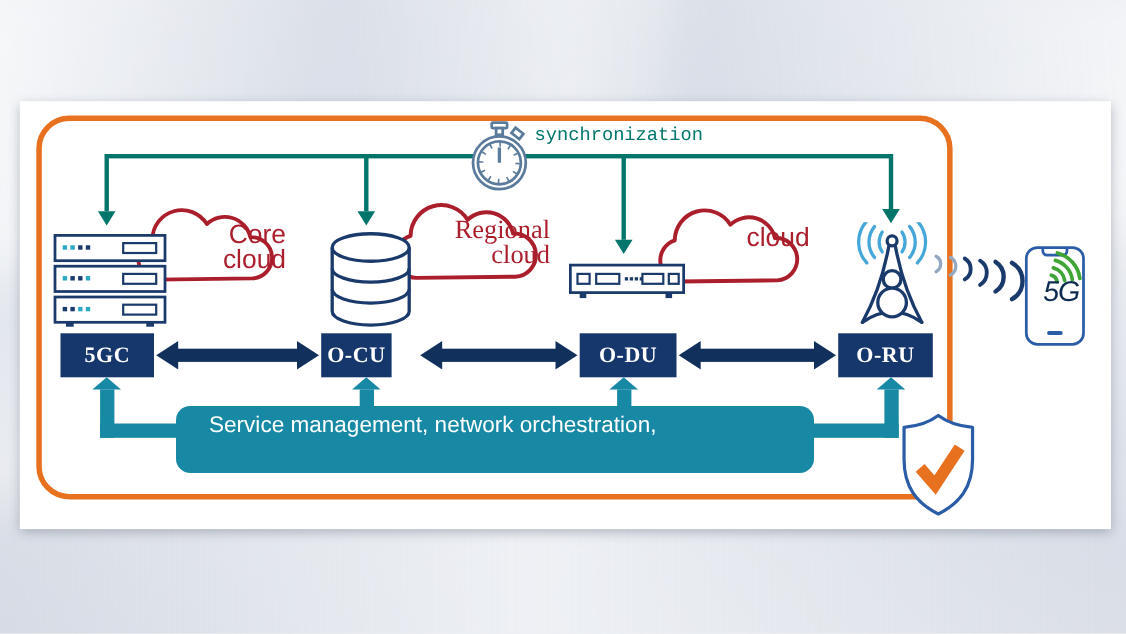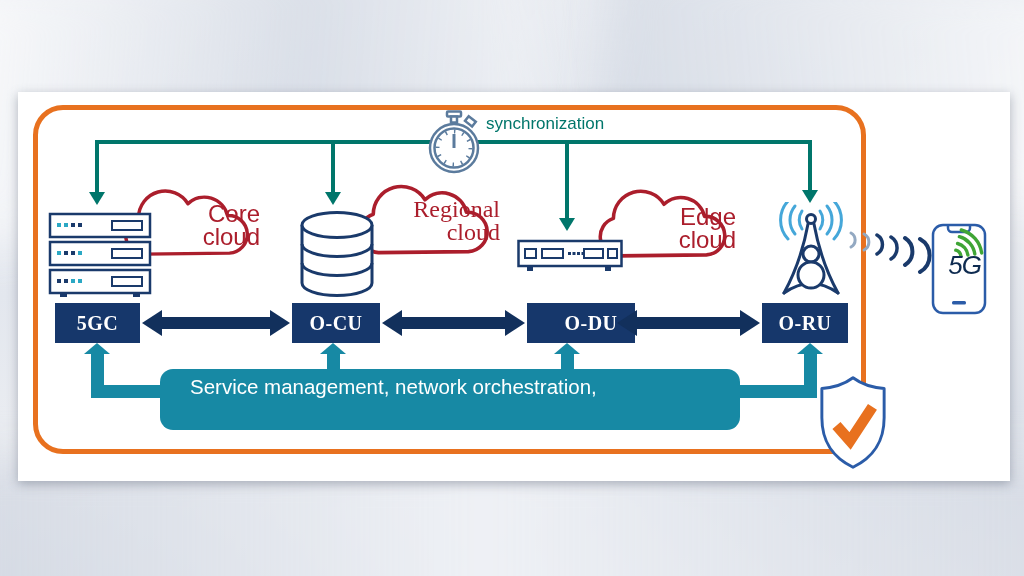--- a/index.html
+++ b/index.html
@@ -23,21 +23,21 @@
   }
   :root{
     --orange:#e8711f; --tealgreen:#00766b; --tealcyan:#1789a4;
     --navybox:#16376b; --navyarrow:#12305c; --red:#ab1e2c;
     --devblue:#1a3a6b; --phoneblue:#2b5ca8; --lblue:#45a7d9; --green:#3fa535;
   }
   .abs{position:absolute;}
   
   .sline{background:var(--tealgreen);}
   .sarrow-down{width:0;height:0;border-left:8px solid transparent;border-right:8px solid transparent;border-top:13px solid var(--tealgreen);}
-  #sync-label{color:var(--tealgreen);font-size:17px;}
+  #sync-label{color:var(--tealgreen);font-size:17px;font-family:Liberation Mono, monospace;}
   
   .cloud-label{position:absolute;width:100%;text-align:right;color:var(--red);font-size:24px;line-height:23px;}
   
   .node{
     position:absolute;top:303px;height:40px;background:var(--navybox);
     color:#fff;font-size:20px;font-weight:bold;letter-spacing:.5px;
     display:flex;align-items:center;justify-content:center;font-family:Liberation Serif, serif;
   }
   
   .darr{position:absolute;top:310px;height:26px;}
@@ -110,21 +110,20 @@
   <div class="cloud-label" style="top:22px;font-family:Liberation Serif, serif;">
     <div>Regional</div>
     <div>cloud</div>
   </div>
 </div>
 <div class="abs" style="left:590px;top:181px;width:146px;height:86px;">
   <svg viewBox="0 0 140 85" width="146" height="86">
     <path d="M26 74 A19 19 0 0 1 21 37 A27 27 0 0 1 71 23 A24 24 0 0 1 111 35 A19 19 0 0 1 113 73 Z" fill="#fff" stroke="#ab1e2c" stroke-width="3.5" stroke-linejoin="round"></path>
   </svg>
   <div class="cloud-label" style="top:24px;">
-    <div>Edge</div>
     <div>cloud</div>
   </div>
 </div>
 
 <div class="abs" style="left:48px;top:212px;width:104px;height:86px;">
   <svg viewBox="0 0 104 86" width="104" height="86">
     <g fill="#1a3a6b">
       <rect x="12" y="80" width="7" height="5"></rect>
         <rect x="85" y="80" width="7" height="5"></rect>
     </g>
@@ -203,22 +202,22 @@
       <path d="M44 22 Q37 60 20 91"></path>
       <path d="M50 22 Q57 60 74 91"></path>
       <path d="M20 91 Q47 72 74 91"></path>
       <circle cx="47" cy="52" r="8" fill="#fff"></circle>
       <circle cx="47" cy="73" r="13" fill="#fff"></circle>
     </g>
   </svg>
 </div>
 
 <div class="node" style="left:55px;width:85px;">5GC</div>
-<div class="node" style="left:292px;width:88px;">O-CU</div>
-<div class="node" style="left:527px;width:88px;padding-left:20px;">O-DU</div>
+<div class="node" style="left:292px;width:64px;">O-CU</div>
+<div class="node" style="left:527px;width:88px;">O-DU</div>
 <div class="node" style="left:762px;width:86px;">O-RU</div>
 
 <div class="darr" style="left:142px;width:148px;">
   <div class="hl"></div>
     <div class="bar"></div>
     <div class="hr"></div>
 </div>
 <div class="darr" style="left:382px;width:143px;">
   <div class="hl"></div>
     <div class="bar"></div>

